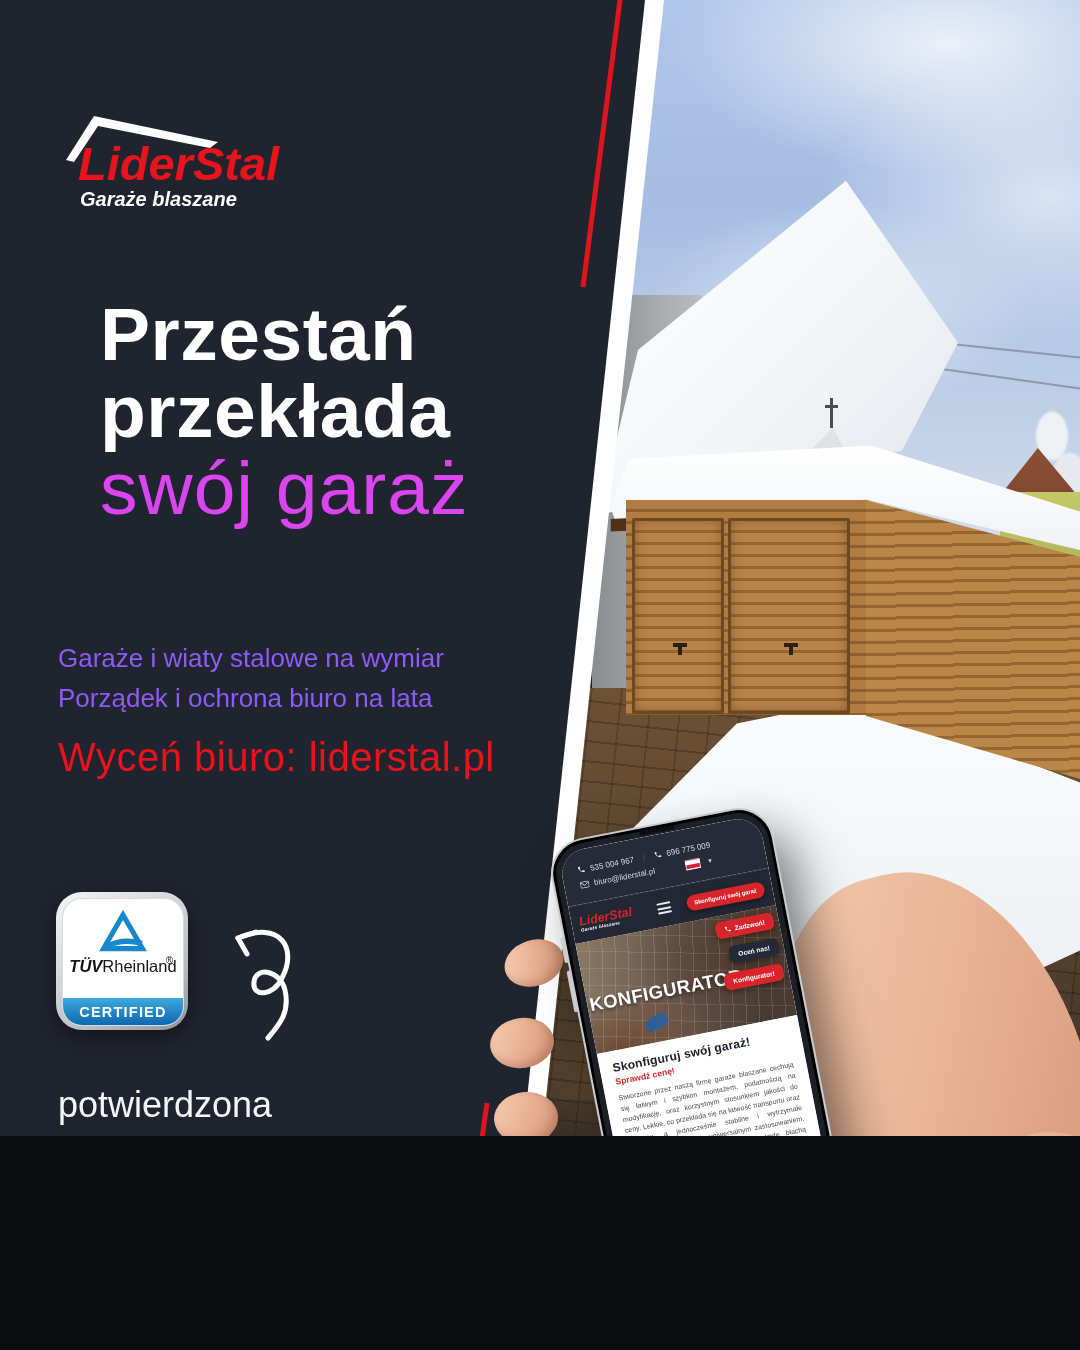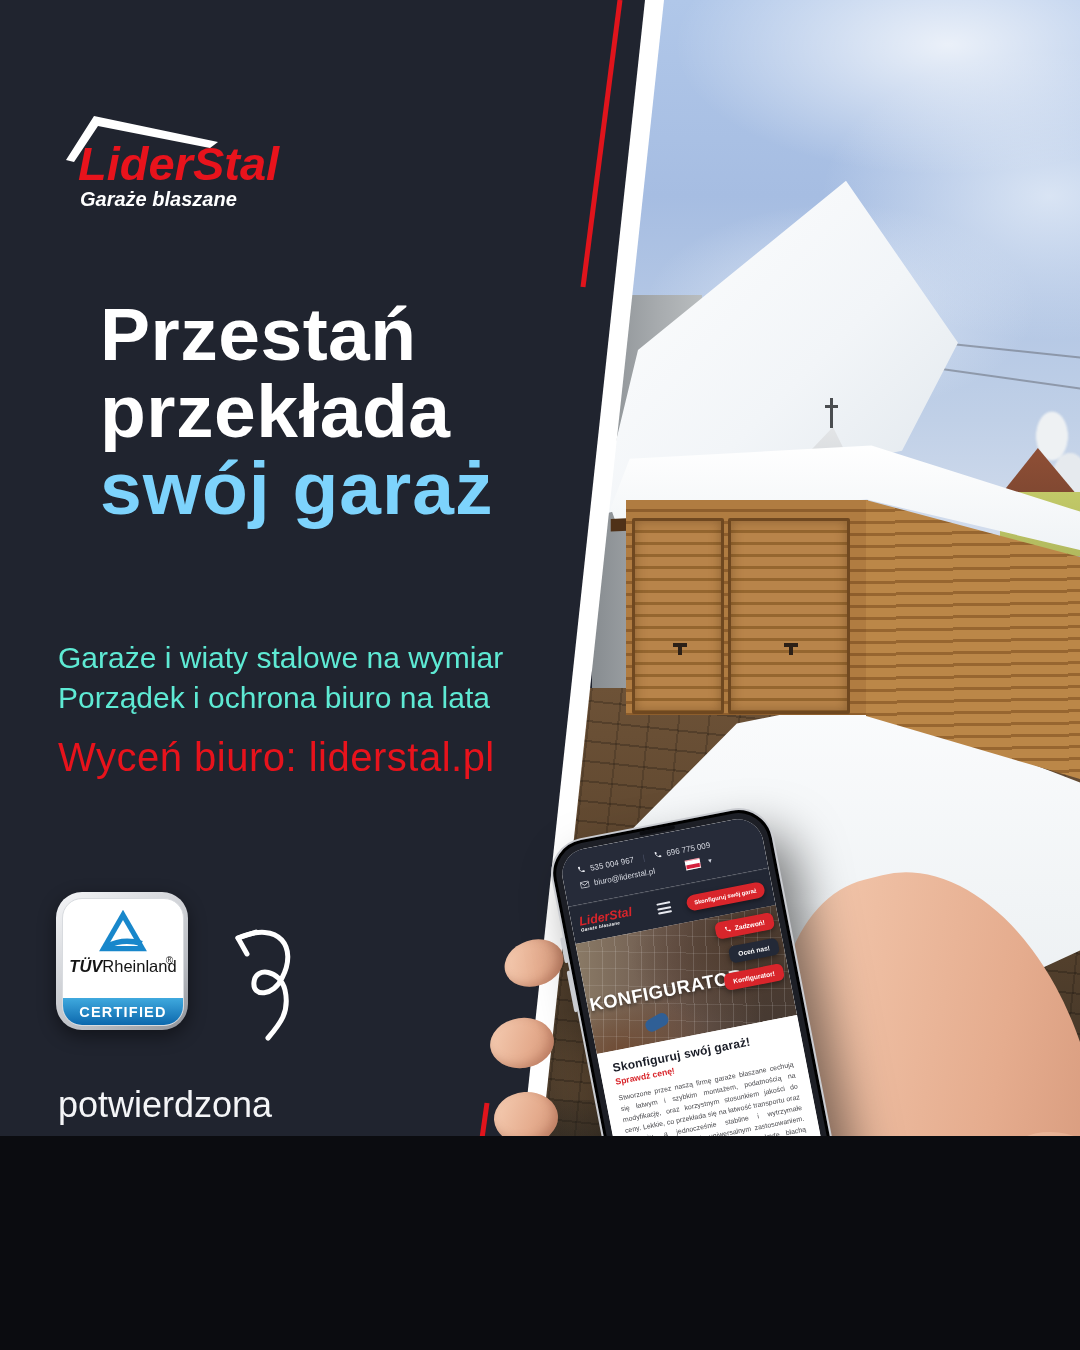--- a/index.html
+++ b/index.html
@@ -133,22 +133,22 @@
   .logo .swoosh{position:absolute;left:2px;top:2px;}
   .logo .brand{
     position:absolute;left:20px;top:36px;font-size:47px;font-weight:800;font-style:italic;
     color:#e8131c;letter-spacing:0;
   }
   .logo .tagline{
     position:absolute;left:22px;top:88px;font-size:20px;font-weight:700;font-style:italic;color:#ffffff;
   }
   .headline{position:absolute;left:56px;top:296px;line-height:77px;color:#ffffff;margin-left:44px;}
   .headline .hl{font-size:75px;font-weight:800;display:block;letter-spacing:.5px;}
-  .headline .hl-red{font-size:75px;font-weight:700;display:block;color:#7dd3fc;letter-spacing:1px;}
-  .subtext{position:absolute;left:58px;top:638px;font-size:30px;line-height:40px;color:#5eead4;}
+  .headline .hl-red{font-size:75px;font-weight:400;display:block;color:#d946ef;letter-spacing:1px;}
+  .subtext{position:absolute;left:58px;top:638px;font-size:26px;line-height:40px;color:#8b5cf6;}
   .cta{position:absolute;left:58px;top:735px;font-size:40px;font-weight:500;color:#e8131c;letter-spacing:.5px;}
   
   .tuv{
     position:absolute;left:56px;top:892px;width:132px;height:138px;border-radius:26px;
     background:linear-gradient(145deg,#f5f6f8,#b9bcc2 70%,#8f9298);
     padding:6px;box-sizing:border-box;box-shadow:0 6px 18px rgba(0,0,0,.45);
   }
   .tuv-inner{
     width:100%;height:100%;border-radius:20px;background:#ffffff;overflow:hidden;
     display:flex;flex-direction:column;align-items:center;position:relative;

